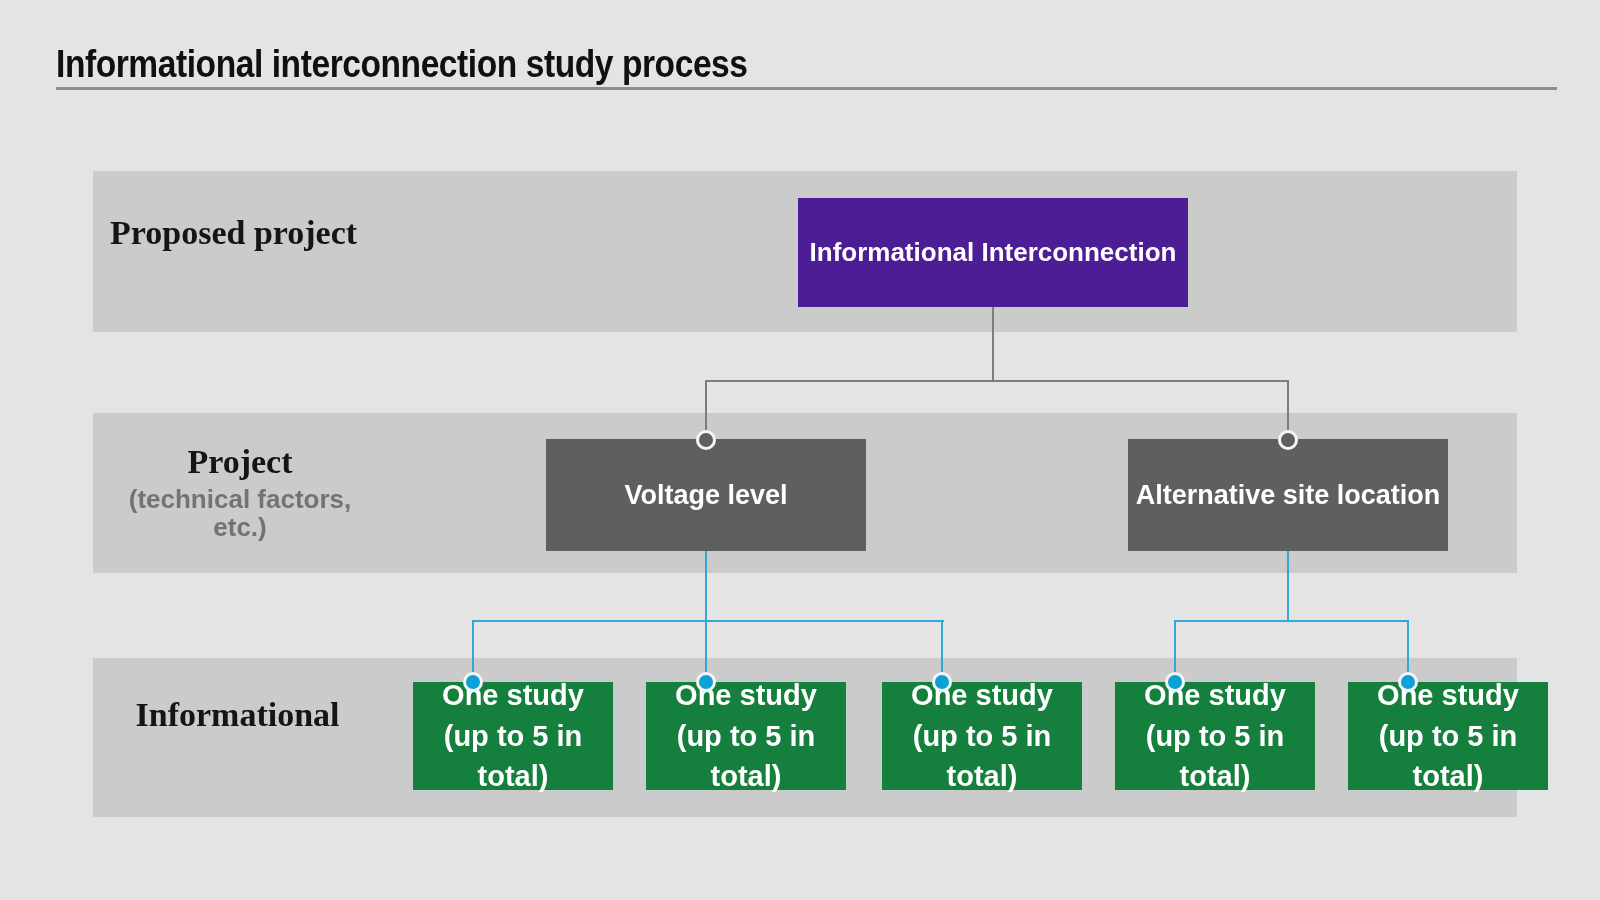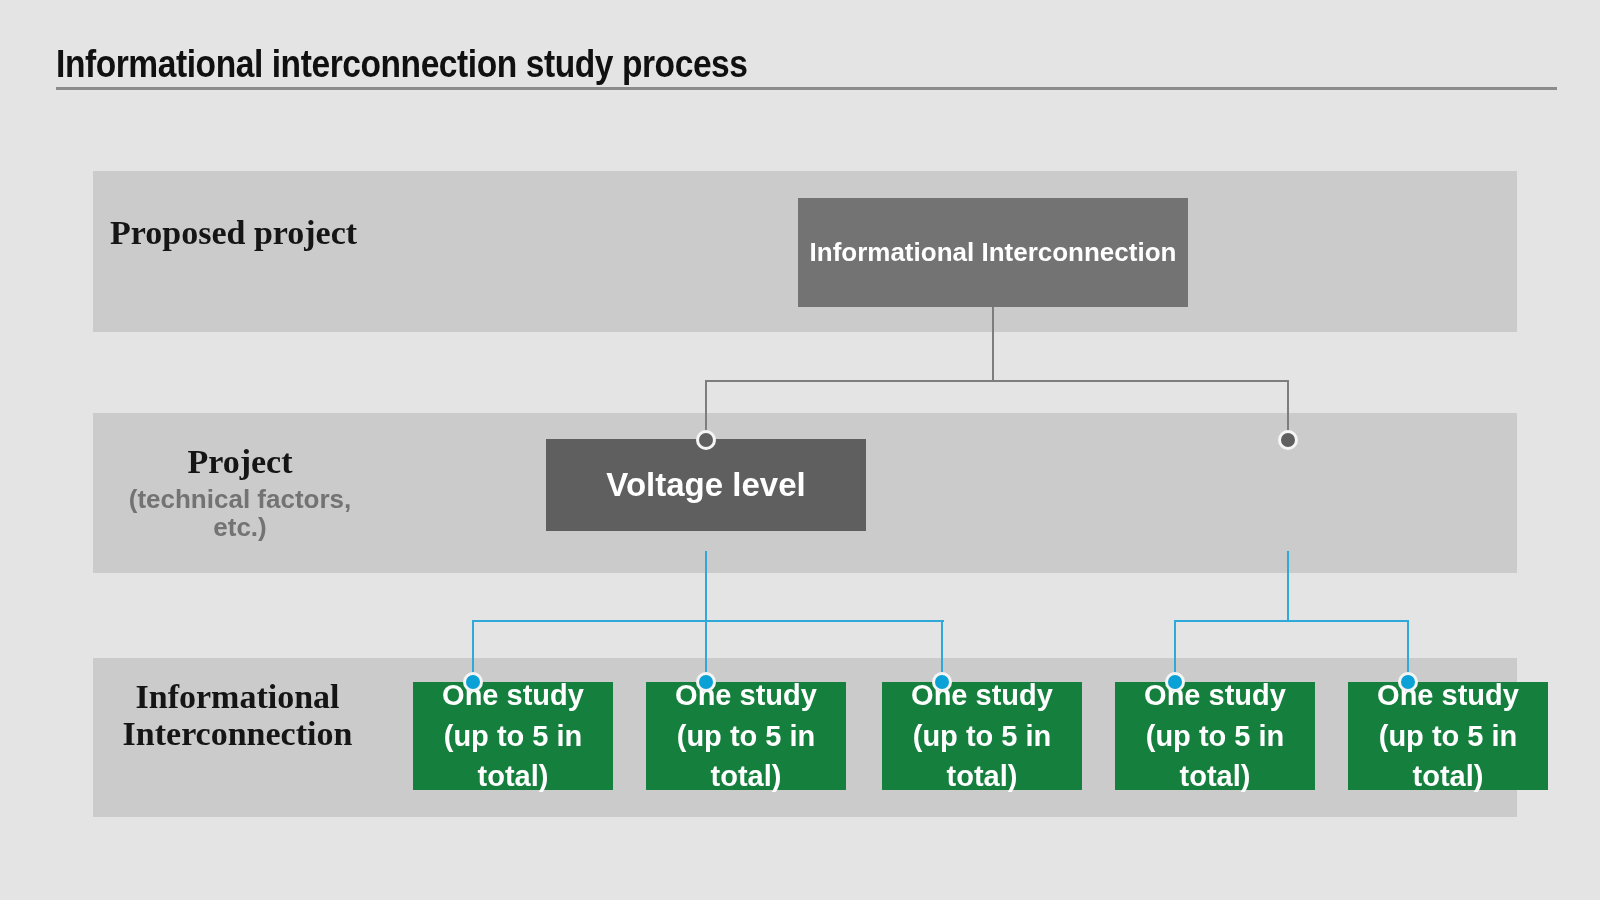--- a/index.html
+++ b/index.html
@@ -54,25 +54,25 @@
   .node {
     position: absolute; z-index: 2;
     display: flex; align-items: center; justify-content: center;
     text-align: center; color: #ffffff; font-weight: bold;
   }
   .node .inner { width: 100%; }
   .node .line { display: block; }
 
   .request-box {
     left: 798px; top: 198px; width: 390px; height: 109px;
-    background: #737373; font-size: 26px; line-height: 1.35;
+    background: #4c1d95; font-size: 26px; line-height: 1.35;
   }
   .dark-box {
-    top: 439px; width: 320px; height: 92px;
-    background: #5f5f5f; font-size: 33px;
+    top: 439px; width: 320px; height: 112px;
+    background: #5f5f5f; font-size: 27px;
   }
   .dark-box.voltage { left: 546px; }
   .dark-box.altsite { left: 1128px; }
 
   .study-box {
     top: 682px; width: 200px; height: 108px;
     background: #15803d; font-size: 29px; line-height: 1.4; margin-left: 40px;
   }
   .study-box.b1 { left: 373px; }
   .study-box.b2 { left: 606px; }
@@ -131,21 +131,20 @@
     <span class="line">Proposed project</span>
   </div>
 
   <div class="row-label lbl-config">
     <span class="line">Project</span>
     <span class="sub">(technical factors, etc.)</span>
   </div>
 
   <div class="row-label lbl-study">
     <span class="line">Informational</span>
-    <span class="line">Interconnection</span>
   </div>
 
   <div class="conn gray v1"></div>
   <div class="conn gray h1"></div>
   <div class="conn gray v2"></div>
   <div class="conn gray v3"></div>
 
   <div class="conn blue bv1"></div>
   <div class="conn blue bh1"></div>
   <div class="conn blue bd1"></div>
@@ -160,20 +159,25 @@
       <span class="line">Informational Interconnection</span>
     </div>
   </div>
 
   <div class="node dark-box voltage">
     <div class="inner">
       <span class="line">Voltage level</span>
     </div>
   </div>
 
+  <div class="node dark-box altsite">
+    <div class="inner">
+      <span class="line">Alternative site location</span>
+    </div>
+  </div>
 
   <div class="node study-box b1">
     <div class="inner">
       <span class="line">One study</span>
       <span class="line">(up to 5 in total)</span>
     </div>
   </div>
   <div class="node study-box b2">
     <div class="inner">
       <span class="line">One study</span>

